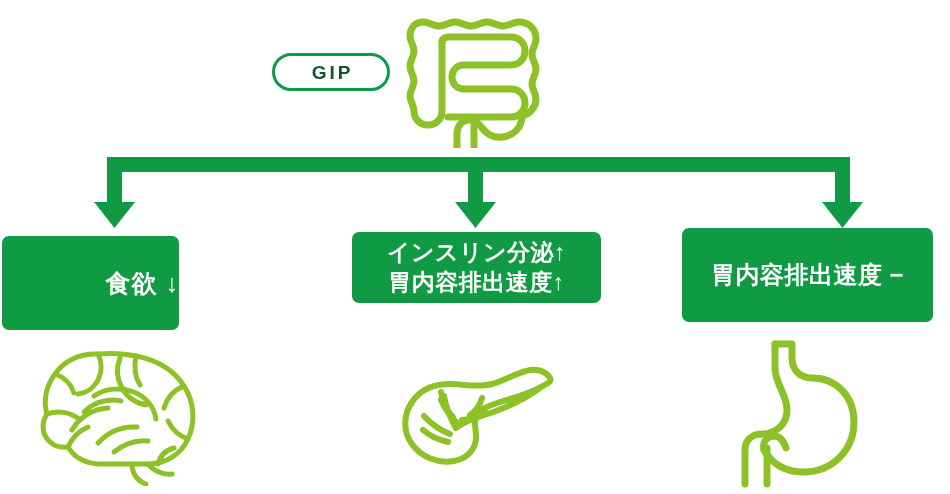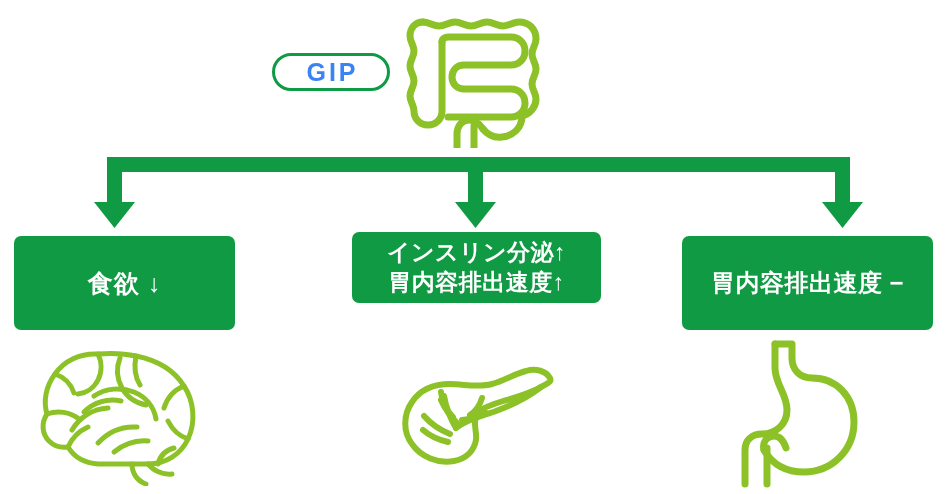--- a/index.html
+++ b/index.html
@@ -27,22 +27,22 @@
     height: 38px;
     box-sizing: border-box;
     border: 3px solid #0e9b46;
     border-radius: 19px;
     background: #ffffff;
     display: flex;
     align-items: center;
     justify-content: center;
   }
   #gip-pill .pill-text {
-    color: #3b82f6;
-    font-size: 25px;
+    color: #14532d;
+    font-size: 19px;
     font-weight: bold;
     letter-spacing: 3px;
     line-height: 1;
     padding-left: 3px;
   }
 
   
   .icon-svg { display: block; }
   #intestine-icon { position: absolute; left: 401px; top: 8px; }
   #brain-icon     { position: absolute; left: 36px;  top: 344px; }
@@ -71,23 +71,23 @@
     justify-content: center;
   }
   .outcome-line {
     color: #ffffff;
     font-weight: bold;
     font-size: 23px;
     line-height: 1.28;
     white-space: nowrap;
     letter-spacing: 0.5px;
   }
-  #box-appetite      { left: 14px;  top: 236px; width: 221px; height: 94px; }
+  #box-appetite      { left: 2px;  top: 236px; width: 177px; height: 94px; align-items: flex-end; }
   #box-secretion     { left: 352px; top: 232px; width: 249px; height: 71px; }
-  #box-gastric       { left: 682px; top: 236px; width: 251px; height: 94px; }
+  #box-gastric       { left: 682px; top: 228px; width: 251px; height: 94px; }
   #box-appetite .outcome-line  { font-size: 25px; letter-spacing: 1px; }
   #box-gastric  .outcome-line  { font-size: 24px; }
 </style>
 </head>
 <body>
 
 <div id="canvas">
 
   <div id="gip-pill">
     <span class="pill-text">GIP</span>

